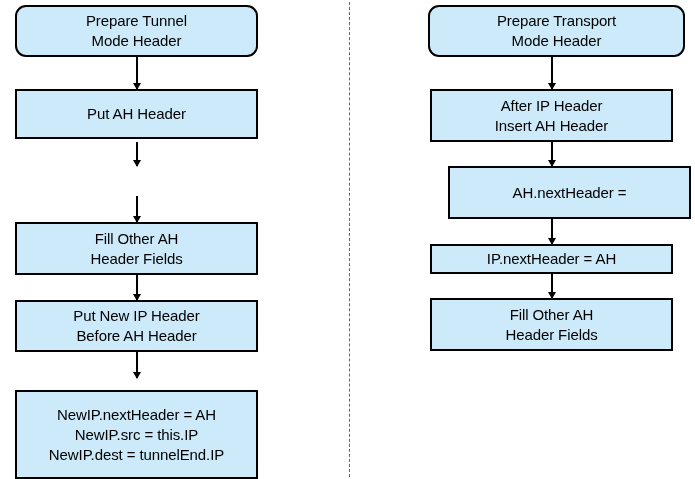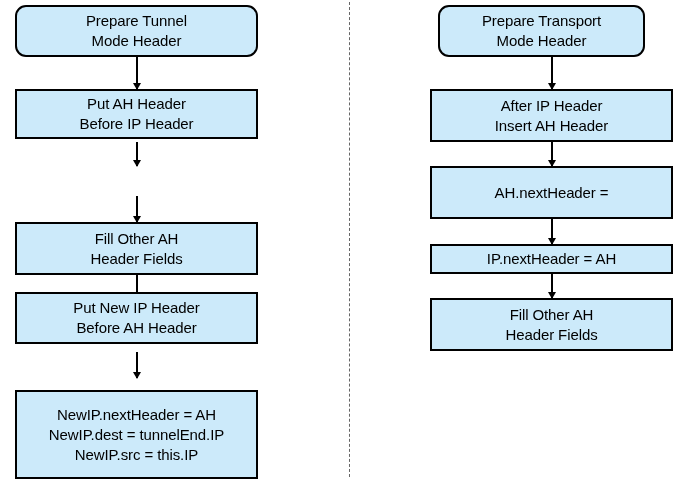--- a/index.html
+++ b/index.html
@@ -76,65 +76,64 @@
 
   <div class="node rounded" style="left:15px; top:5px; width:243px; height:52px;">
     <span class="line">Prepare Tunnel</span>
     <span class="line">Mode Header</span>
   </div>
 
   <div class="arrow" style="left:136px; top:57px; height:32px;"></div>
 
   <div class="node" style="left:15px; top:89px; width:243px; height:50px;">
     <span class="line">Put AH Header</span>
-    <span class="line">Before IP Header</span>
   </div>
 
   <div class="arrow" style="left:136px; top:142px; height:24px;"></div>
 
 
   <div class="arrow" style="left:136px; top:196px; height:26px;"></div>
 
   <div class="node" style="left:15px; top:222px; width:243px; height:53px;">
     <span class="line">Fill Other AH</span>
     <span class="line">Header Fields</span>
   </div>
 
   <div class="arrow" style="left:136px; top:275px; height:25px;"></div>
 
-  <div class="node" style="left:15px; top:292px; width:243px; height:52px;">
+  <div class="node" style="left:15px; top:300px; width:243px; height:52px;">
     <span class="line">Put New IP Header</span>
     <span class="line">Before AH Header</span>
   </div>
 
   <div class="arrow" style="left:136px; top:352px; height:26px;"></div>
 
   <div class="node" style="left:15px; top:390px; width:243px; height:89px;">
     <span class="line">NewIP.nextHeader = AH</span>
+    <span class="line">NewIP.src = this.IP</span>
     <span class="line">NewIP.dest = tunnelEnd.IP</span>
-    <span class="line">NewIP.src = this.IP</span>
   </div>
 
   <div class="divider" style="left:349px; top:2px; height:475px;"></div>
 
-  <div class="node rounded" style="left:438px; top:5px; width:207px; height:52px;">
+  <div class="node rounded" style="left:428px; top:5px; width:257px; height:52px;">
     <span class="line">Prepare Transport</span>
     <span class="line">Mode Header</span>
   </div>
 
   <div class="arrow" style="left:551px; top:57px; height:32px;"></div>
 
   <div class="node" style="left:430px; top:89px; width:243px; height:53px;">
     <span class="line">After IP Header</span>
     <span class="line">Insert AH Header</span>
   </div>
 
   <div class="arrow" style="left:551px; top:142px; height:24px;"></div>
 
-  <div class="node" style="left:430px; top:166px; width:243px; height:53px;">
+  <div class="node" style="left:448px; top:166px; width:243px; height:53px;">
     <span class="line">AH.nextHeader =</span>
   </div>
 
   <div class="arrow" style="left:551px; top:219px; height:25px;"></div>
 
   <div class="node" style="left:430px; top:244px; width:243px; height:30px;justify-content:center;">
     <span class="line">IP.nextHeader = AH</span>
   </div>
 
   <div class="arrow" style="left:551px; top:274px; height:24px;"></div>

